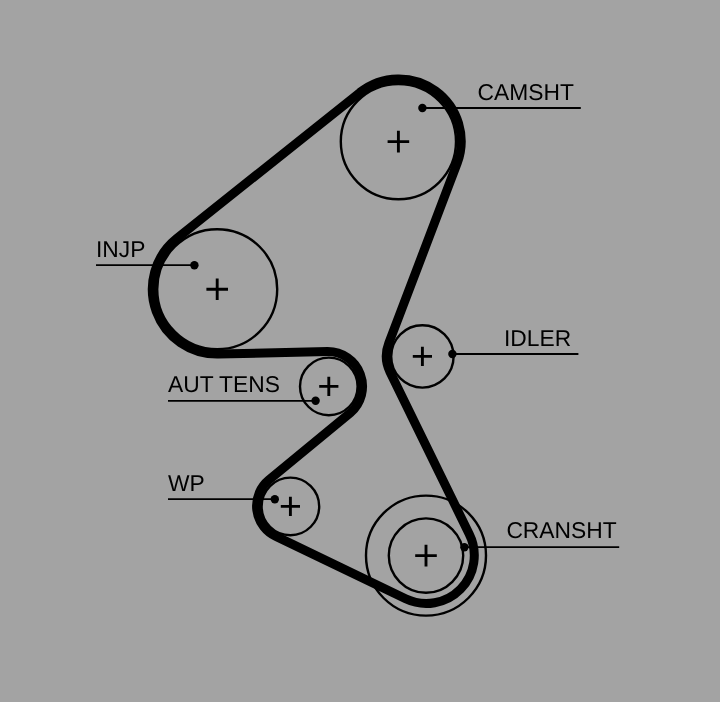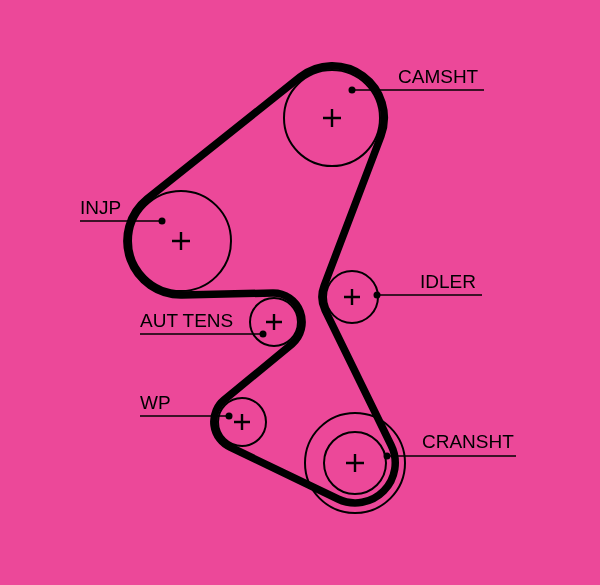--- a/index.html
+++ b/index.html
@@ -3,21 +3,21 @@
 <meta charset="utf-8">
 <style>
   html, body {
     margin: 0;
     padding: 0;
     background: #ffffff;
   }
   .canvas {
     width: 600px;
     height: 585px;
-    background: #ec4899;
+    background: #a3a3a3;
     position: relative;
     font-family: "Liberation Sans", sans-serif;
     overflow: hidden;
   }
   svg { display: block; }
   .pulley-circle {
     fill: none;
     stroke: #000000;
     stroke-width: 2;
   }

